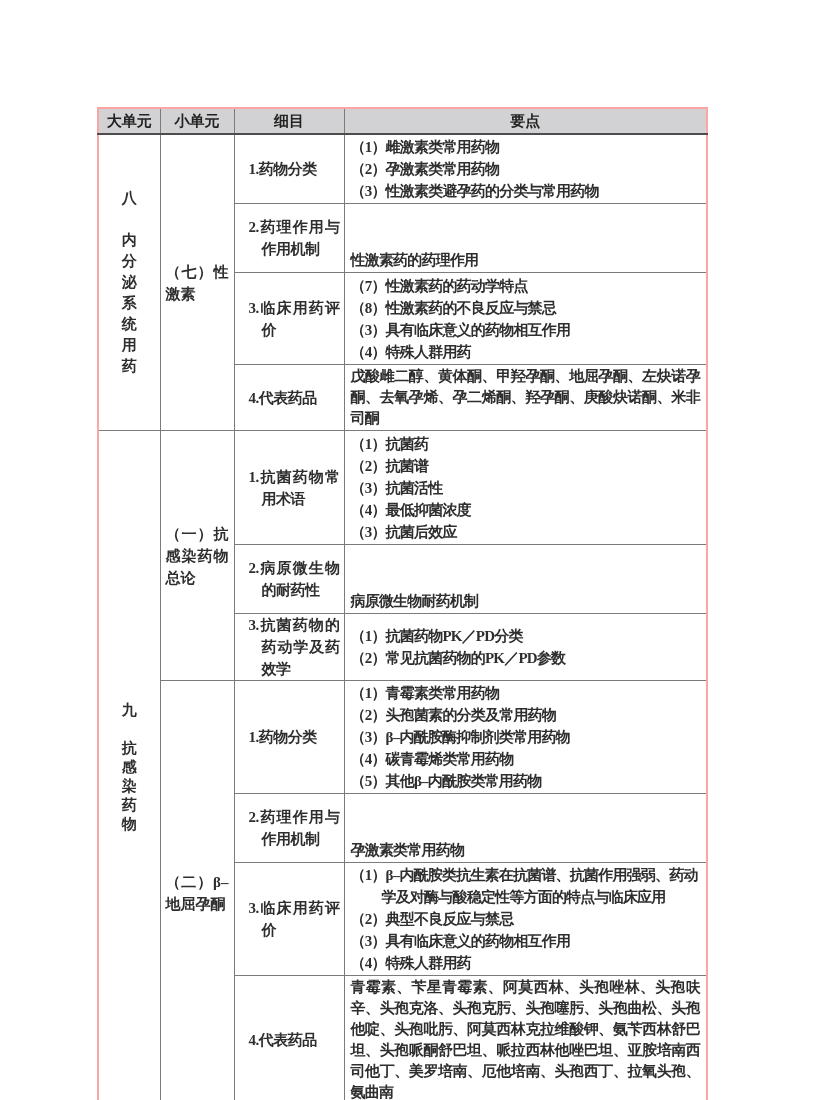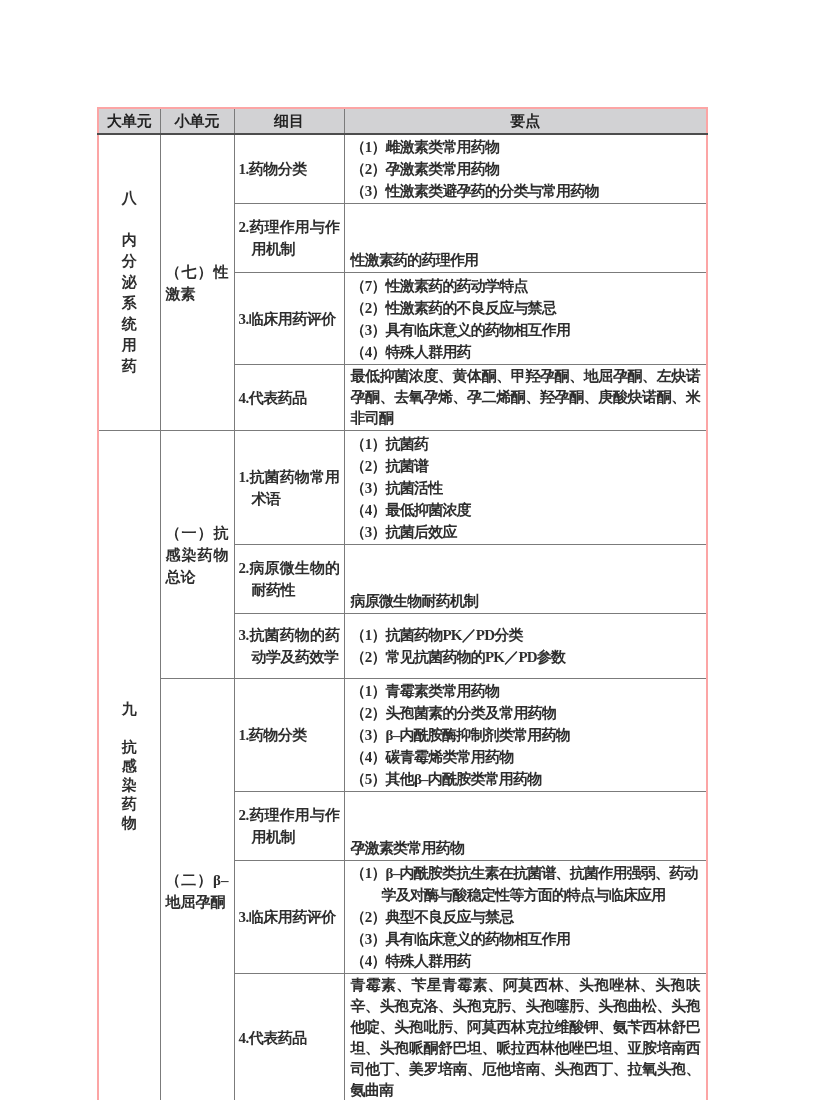--- a/index.html
+++ b/index.html
@@ -25,21 +25,21 @@
   
   .unit-block{display:flex;flex-direction:column;align-items:center;}
   .u8 .uchar{height:21px;line-height:21px;}
   .u8 .ugap{height:21px;}
   .u9 .uchar{height:19px;line-height:19px;}
   .u9 .ugap{height:19px;}
   
   .sub-label{padding:0 5px;text-align:justify;line-height:22px;}
   
   .item-text{
-    padding:0 4px 0 17px;text-indent:-13px;
+    padding:0 4px 0 27px;text-indent:-13px;
     text-align:justify;letter-spacing:-0.5px;line-height:22px;
   }
   
   .pts{padding:1px 6px;letter-spacing:-0.8px;}
   .pt{line-height:22px;}
   .pt-num{padding-left:31px;text-indent:-31px;}
   .pt-plain{line-height:22px;margin-top:44px;}
   .para{line-height:21px;text-align:justify;}
 </style>
 </head>
@@ -99,33 +99,33 @@
         </div>
       </td>
     </tr>
     <tr style="height:92px">
       <td>
         <div class="item-text">3.临床用药评价</div>
       </td>
       <td>
         <div class="pts">
           <div class="pt pt-num">（7）性激素药的药动学特点</div>
-          <div class="pt pt-num">（2）性激素药的不良反应与禁忌</div>
+          <div class="pt pt-num">（8）性激素药的不良反应与禁忌</div>
           <div class="pt pt-num">（3）具有临床意义的药物相互作用</div>
           <div class="pt pt-num">（4）特殊人群用药</div>
         </div>
       </td>
     </tr>
     <tr style="height:46px">
       <td>
         <div class="item-text">4.代表药品</div>
       </td>
       <td>
         <div class="pts">
-          <div class="para">最低抑菌浓度、黄体酮、甲羟孕酮、地屈孕酮、左炔诺孕酮、去氧孕烯、孕二烯酮、羟孕酮、庚酸炔诺酮、米非司酮</div>
+          <div class="para">戊酸雌二醇、黄体酮、甲羟孕酮、地屈孕酮、左炔诺孕酮、去氧孕烯、孕二烯酮、羟孕酮、庚酸炔诺酮、米非司酮</div>
         </div>
       </td>
     </tr>
 
     <tr style="height:114px">
       <td rowspan="7">
         <div class="unit-block u9">
           <div class="uchar">九</div>
           <div class="ugap"></div>
           <div class="uchar">抗</div>

